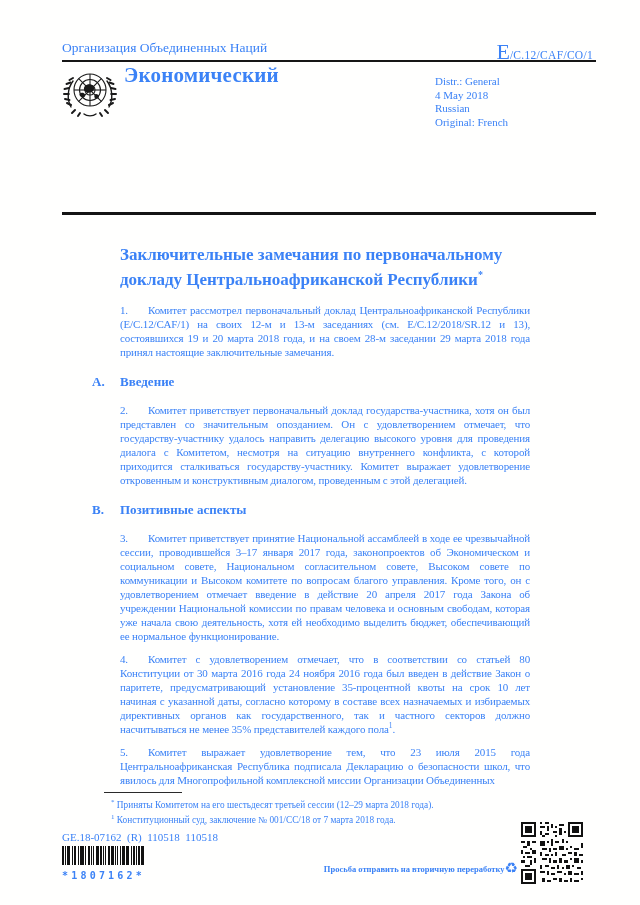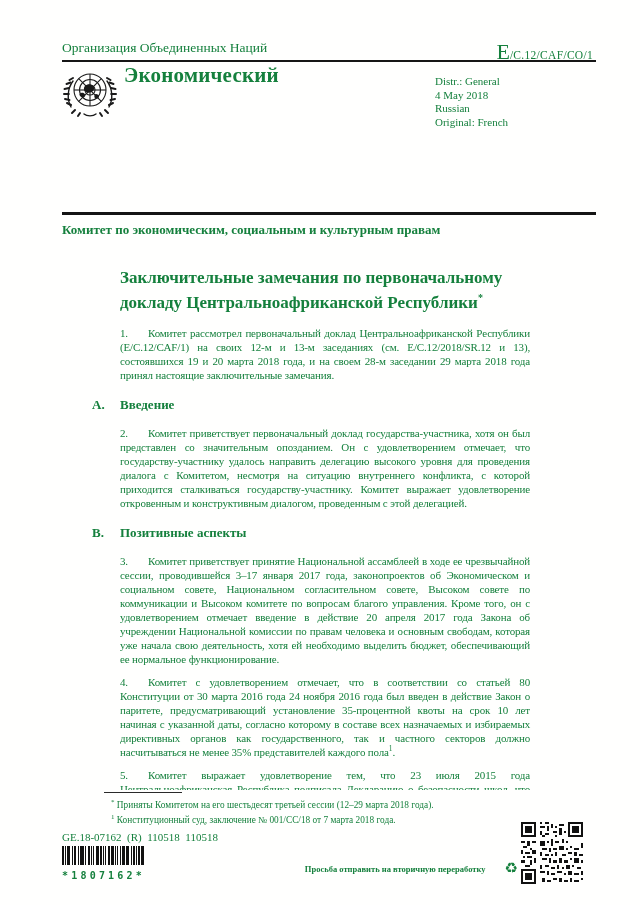--- a/index.html
+++ b/index.html
@@ -1,19 +1,19 @@
 <!DOCTYPE html>
 <html><head>
 <meta charset="utf-8">
 <style>
   * { margin:0; padding:0; box-sizing:border-box; }
   html,body { background:#ffffff; }
   .page {
     position:relative; width:640px; height:905px; margin:0 auto;
-    background:#fffffe; color:#15803d; overflow:hidden;
+    background:#fffffe; color:#3b82f6; overflow:hidden;
     font-family:"Liberation Serif", serif;
   }
   
   .org-name { position:absolute; left:62px; top:40px; font-size:13.5px; }
   .doc-symbol { position:absolute; right:47px; top:39px; font-size:11.5px; letter-spacing:.3px; }
   .doc-symbol .bigE { font-size:22px; letter-spacing:0; }
   .rule-thin { position:absolute; left:62px; right:44px; top:60px; border-top:2px solid #161616; }
   .emblem { position:absolute; left:58px; top:63px; }
   .council-title { position:absolute; left:124px; top:64px; font-size:21px; font-weight:bold; line-height:23px; letter-spacing:.2px; }
   .distr { position:absolute; left:435px; top:75px; font-size:11px; line-height:13.5px; }
@@ -31,21 +31,21 @@
   .para.first { margin-top:13px; }
   
   .footnotes { position:absolute; left:104px; top:792px; width:440px; font-size:9.3px; line-height:11.5px; }
   .fn-rule { width:78px; border-top:1px solid #2a2a2a; margin-bottom:4px; }
   .footnote { text-indent:7px; }
   .footnote sup { font-size:7px; }
   
   .ge-code { position:absolute; left:62px; top:831px; font-size:11px; white-space:pre; }
   .barcode-wrap { position:absolute; left:62px; top:846px; width:84px; }
   .barcode-digits { margin-top:1px; font-family:"DejaVu Sans Mono", monospace; font-size:10px; font-weight:bold; letter-spacing:3.2px; white-space:nowrap; }
-  .recycle { position:absolute; right:122px; top:861px; display:flex; align-items:center; gap:19px; }
+  .recycle { position:absolute; right:122px; top:861px; display:flex; align-items:center; gap:0; }
   .recycle-text { font-size:8.5px; font-weight:bold; white-space:nowrap; }
   .recycle-icon { font-family:"DejaVu Sans", sans-serif; font-size:15px; line-height:15px; }
   .qr { position:absolute; left:521px; top:822px; }
 </style>
 </head>
 <body>
 
 <div class="page">
 
   <div class="org-name">Организация Объединенных Наций</div>
@@ -99,21 +99,20 @@
   </div>
 
   <div class="distr">
     <div>Distr.: General</div>
     <div>4 May 2018</div>
     <div>Russian</div>
     <div>Original: French</div>
   </div>
 
   <div class="main">
-    <div class="committee">Комитет по экономическим, социальным и культурным правам</div>
 
     <div class="doc-body">
       <div class="doc-title">
         <div>Заключительные замечания по первоначальному</div>
         <div><span>докладу Центральноафриканской Республики</span><sup>*</sup></div>
       </div>
 
       <div class="para first"><span class="pnum">1.</span><span>Комитет рассмотрел первоначальный доклад Центральноафриканской Республики (E/C.12/CAF/1) на своих 12-м и 13-м заседаниях (см. E/C.12/2018/SR.12 и 13), состоявшихся 19 и 20 марта 2018 года, и на своем 28-м заседании 29 марта 2018 года принял настоящие заключительные замечания.</span></div>
 
       <div class="sec-head"><span class="sec-letter">A.</span><span>Введение</span></div>

